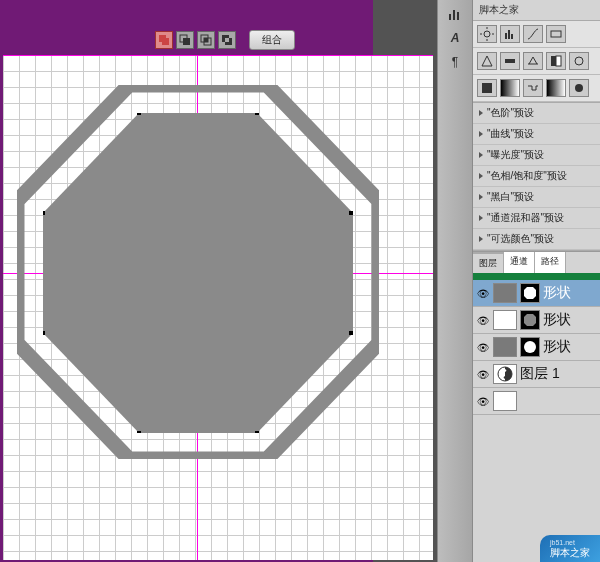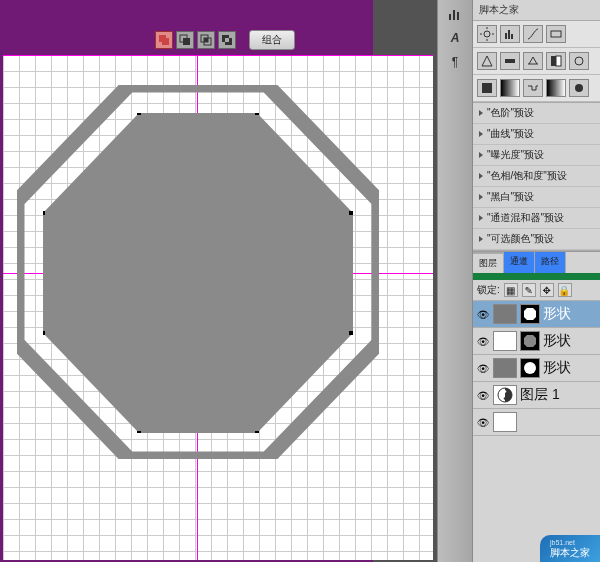--- a/index.html
+++ b/index.html
@@ -23,21 +23,21 @@
 .adj-row{background:#e3e3e3;padding:4px 4px;display:flex;gap:3px;flex-wrap:wrap;border-bottom:1px solid #bbb}
 .adj-sw{width:20px;height:18px;background:#ccc;border:1px solid #888;display:flex;align-items:center;justify-content:center}
 .adj-sw svg{width:14px;height:14px}
 .grad{background:linear-gradient(90deg,#000,#fff)}
 .presets{background:#d4d4d4;border-top:1px solid #aaa;border-bottom:1px solid #aaa}
 .preset-row{padding:3px 6px;display:flex;align-items:center;gap:4px;border-bottom:1px solid #c0c0c0;font-size:9px;color:#222}
 .tri{width:0;height:0;border-left:4px solid #555;border-top:3px solid transparent;border-bottom:3px solid transparent}
 .tabs{display:flex;background:#d4d4d4;border-top:1px solid #999;border-bottom:7px solid #15803d}
 .tab{padding:3px 6px;font-size:9px;color:#222;border-right:1px solid #aaa}
 .tab.active{background:#d4d4d4;border-top:2px solid #aaa}
-.tab:not(.active){background:#3b82f6}
+.tab:not(.active){background:#ffffff}
 .blend-row{display:flex;gap:4px;padding:3px 4px;background:#d4d4d4;border-bottom:1px solid #b0b0b0}
 .blend-sel{flex:1;background:#fff;border:1px solid #999;padding:1px 4px;font-size:9px;position:relative}
 .blend-sel:after{content:"";position:absolute;right:3px;top:5px;border-left:3px solid transparent;border-right:3px solid transparent;border-top:4px solid #333}
 .lock-row{padding:3px 4px;display:flex;align-items:center;gap:4px;font-size:9px;color:#222;border-bottom:1px solid #b0b0b0}
 .lock-ic{width:14px;height:14px;border:1px solid #999;background:#ddd;display:flex;align-items:center;justify-content:center}
 .layers{}
 .layer{display:flex;align-items:center;padding:3px 3px;border-bottom:1px solid #b0b0b0;background:#d4d4d4;gap:3px}
 .layer.sel{background:#7fa8cf}
 .eye{width:14px;height:14px;display:flex;align-items:center;justify-content:center}
 .thumb{width:24px;height:20px;border:1px solid #888;background:#fff;flex-shrink:0}
@@ -226,27 +226,20 @@
         <span class="tri"></span>
         <span>"可选颜色"预设</span>
       </div>
   </div>
 
   <div class="tabs">
     <div class="tab active">图层</div>
     <div class="tab">通道</div>
     <div class="tab">路径</div>
   </div>
-  <div class="lock-row">
-    <span>锁定:</span>
-    <div class="lock-ic">▦</div>
-    <div class="lock-ic">✎</div>
-    <div class="lock-ic">✥</div>
-    <div class="lock-ic">🔒</div>
-  </div>
   <div class="layers">
     <div class="layer sel">
       <div class="eye">👁</div>
       <div class="thumb" style="background:#7a7a7a"></div>
       <div class="mask">
           <svg viewBox="0 0 16 16">
             <polygon points="5,2 11,2 14,5 14,11 11,14 5,14 2,11 2,5" fill="#fff"></polygon>
           </svg>
         </div>
       <span class="lname">形状</span>

